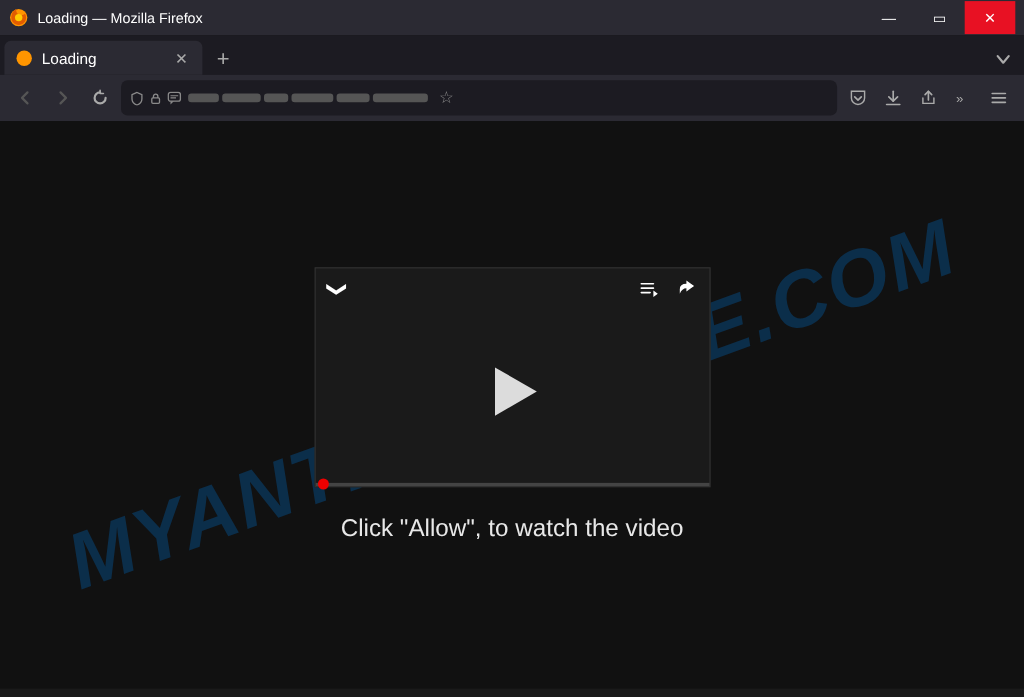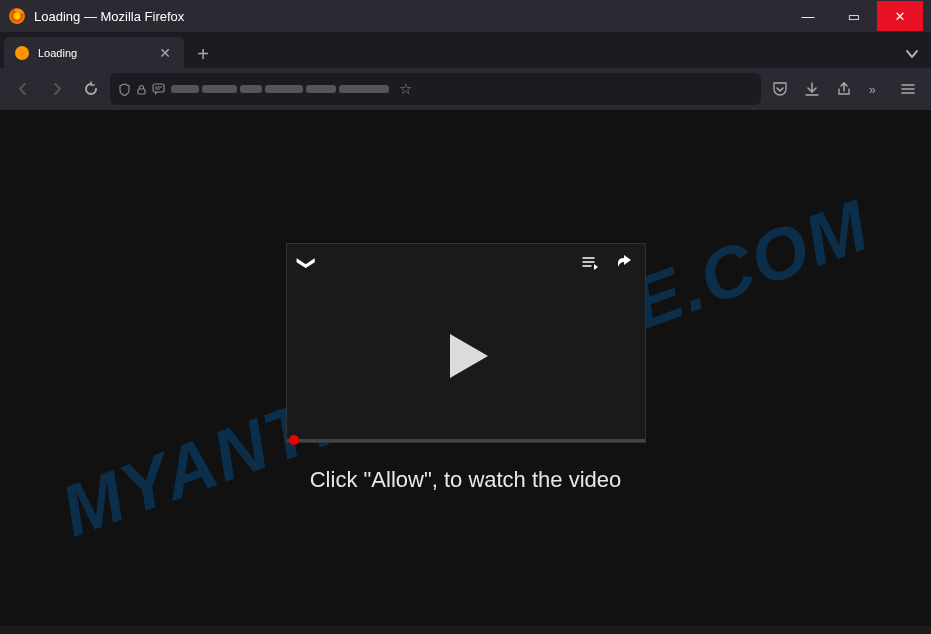--- a/index.html
+++ b/index.html
@@ -63,21 +63,21 @@
       background: #2b2a33;
       border-radius: 6px 6px 0 0;
       padding: 0 10px;
       gap: 8px;
       min-width: 180px;
       max-width: 220px;
       position: relative;
     }
     .tab-title {
       color: #fff;
-      font-size: 11px;
+      font-size: 14px;
       flex: 1;
       white-space: nowrap;
       overflow: hidden;
       text-overflow: ellipsis;
     }
     .tab-close {
       color: #aaa;
       font-size: 14px;
       cursor: pointer;
       width: 18px;

